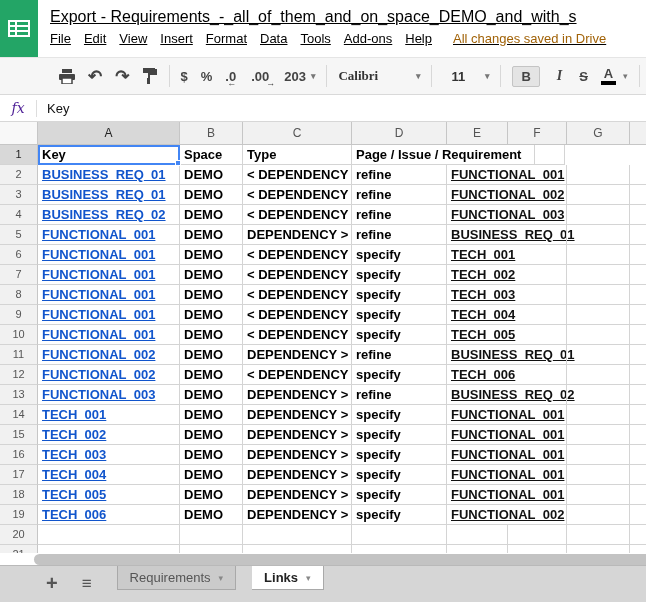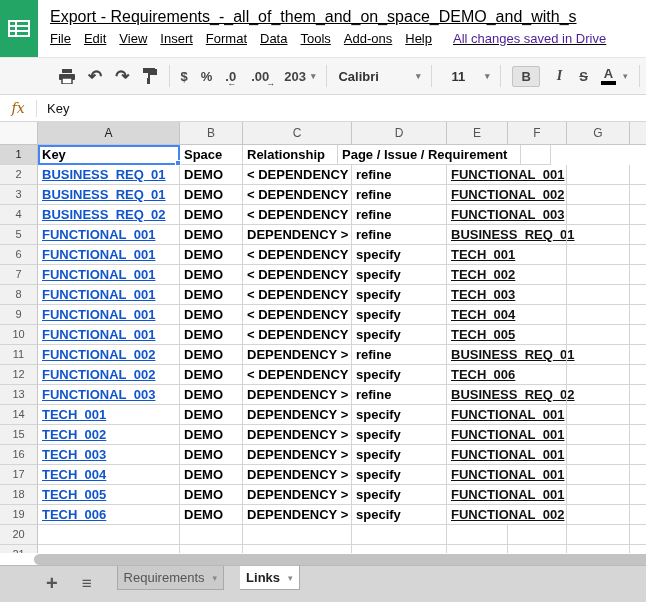--- a/index.html
+++ b/index.html
@@ -7,46 +7,46 @@
   body { font-family:"Liberation Sans", sans-serif; }
   .app { position:relative; width:646px; height:602px; overflow:hidden; background:#fff; }
 
   
   .topband { position:relative; height:57px; background:#fff;text-decoration:underline; }
   .logo { position:absolute; left:0; top:0; width:38px; height:57px; background:#23a566; display:flex; align-items:center; justify-content:center; }
   .topband-content { padding:8px 0 0 50px; }
   .doc-title { font-size:16px; color:#000; white-space:nowrap; overflow:hidden; width:596px; }
   .menubar { display:flex; align-items:center; gap:13px; margin-top:5px; font-size:13px; color:#000; }
   .menu-item { cursor:default; }
-  .saved-status { color:#4c1d95; margin-left:8px; }
+  .saved-status { color:#a16207; margin-left:8px; }
 
   
   .toolbar { height:38px; background:#f6f6f6; border-top:1px solid #e5e5e5; border-bottom:1px solid #d9d9d9; display:flex; align-items:center; padding-left:48px; overflow:hidden; white-space:nowrap; }
   .tb-group { display:flex; align-items:center; gap:13px; padding:0 11px; }
   .tb-sep { width:1px; height:22px; background:#d8d8d8; flex-shrink:0; }
   .tb-btn { display:flex; align-items:center; color:#444; font-size:13px; font-weight:bold; cursor:default; position:relative; }
   .tb-btn svg { display:block; }
   .glyph-undo { font-size:17px; font-weight:bold; color:#444; }
   .dec-wrap { position:relative; padding-right:2px; }
   .dec-arrow { position:absolute; font-size:9px; font-weight:bold; bottom:-4px; }
   .dec-arrow.l { left:2px; }
   .dec-arrow.r { right:-4px; }
   .dd-arrow { font-size:9px; color:#777; margin-left:5px; }
   .tb-select { display:flex; align-items:center; justify-content:space-between; color:#333; font-size:13px; font-weight:bold; }
-  .sel-font { width:82px; }
+  .sel-font { width:82px;font-family:Liberation Serif, serif; }
   .sel-size { width:46px; padding-left:8px; }
   .btn-bold { background:#e4e4e4; border:1px solid #c4c4c4; border-radius:2px; padding:2px 8px; }
   .btn-italic { font-style:italic; font-family:"Liberation Serif", serif; font-size:14px; padding:2px 4px; }
   .btn-strike span { text-decoration:line-through; }
   .btn-textcolor { flex-direction:column; line-height:12px; }
   .color-bar { width:15px; height:4px; background:#000; margin-top:1px; }
 
   
   .formula-bar { height:27px; background:#fff; border-bottom:1px solid #d7d7d7; display:flex; align-items:center; }
-  .fx-label { width:36px; text-align:center; font-family:"DejaVu Serif", serif; font-style:italic; color:#a16207; font-size:14px; }
+  .fx-label { width:36px; text-align:center; font-family:"DejaVu Serif", serif; font-style:italic; color:#4c1d95; font-size:14px; }
   .fx-divider { width:1px; height:17px; background:#ddd; }
   .formula-value { padding-left:10px; font-size:13px; color:#111; }
 
   
   .grid { width:646px; overflow:hidden; }
   .colhead-row { display:flex; height:23px; }
   .corner { width:38px; flex-shrink:0; background:#f8f8f8; border-right:1px solid #c6c6c6; border-bottom:1px solid #c6c6c6; }
   .ch { flex-shrink:0; background:#f1f1f1; border-right:1px solid #c6c6c6; border-bottom:1px solid #c6c6c6; text-align:center; font-size:12px; color:#555; line-height:22px; }
   .ch.sel { background:#d8d8d8; color:#222; }
   .sheet-body { position:relative; height:408px; overflow:hidden; }
@@ -65,21 +65,21 @@
   
   .hscroll { height:12px; display:flex; align-items:center; background:#fff; }
   .hscroll-thumb { margin-left:34px; flex:1; height:11px; background:#c3c3c3; border-radius:6px 0 0 6px; }
 
   
   .footer { position:relative; height:37px; background:#d6d6d6; border-top:1px solid #b9b9b9; display:flex; align-items:flex-start; }
   .foot-btn { color:#555; cursor:pointer; margin-top:6px; }
   .btn-addsheet { font-size:20px; font-weight:bold; margin-left:46px; line-height:22px; }
   .btn-allsheets { font-size:17px; font-weight:bold; margin-left:24px; line-height:24px; letter-spacing:-1px; }
   .tabs { display:flex; margin-left:26px; }
-  .sheet-tab { height:24px; display:flex; align-items:center; padding:0 6px; font-size:13px; border:1px solid #a9a9a9; border-top:none; cursor:pointer; }
+  .sheet-tab { height:24px; display:flex; align-items:center; padding:0 12px; font-size:13px; border:1px solid #a9a9a9; border-top:none; cursor:pointer; }
   .sheet-tab.inactive { background:#cbcbcb; color:#555; }
   .sheet-tab.active { background:#fff; color:#222; font-weight:bold; border-left:none;margin-left:16px; }
   .tab-arrow { font-size:9px; color:#888; margin-left:8px; font-weight:normal; }
 </style>
 </head>
 <body>
 
 <div class="app">
 
   <div class="topband">
@@ -207,21 +207,21 @@
         <div class="ch w-e">E</div>
         <div class="ch w-f">F</div>
         <div class="ch w-g">G</div>
         <div class="ch w-h"></div>
       </div>
     <div class="sheet-body" id="sheet-body">
         <div class="g-row">
           <div class="rh sel">1</div>
           <div class="gc w-a"><span>Key</span></div>
           <div class="gc w-b"><span>Space</span></div>
-          <div class="gc w-d"><span>Relationship</span></div>
+          <div class="gc w-c"><span>Type</span></div>
           <div class="gc w-e spill"><span>Page / Issue / Requirement</span></div>
           <div class="gc w-f no-r"></div>
           <div class="gc w-g"></div>
           <div class="gc w-h"></div>
         </div>
         <div class="g-row">
           <div class="rh">2</div>
           <div class="gc w-a"><span class="lk">BUSINESS_REQ_01</span></div>
           <div class="gc w-b"><span>DEMO</span></div>
           <div class="gc w-c"><span>&lt; DEPENDENCY</span></div>

